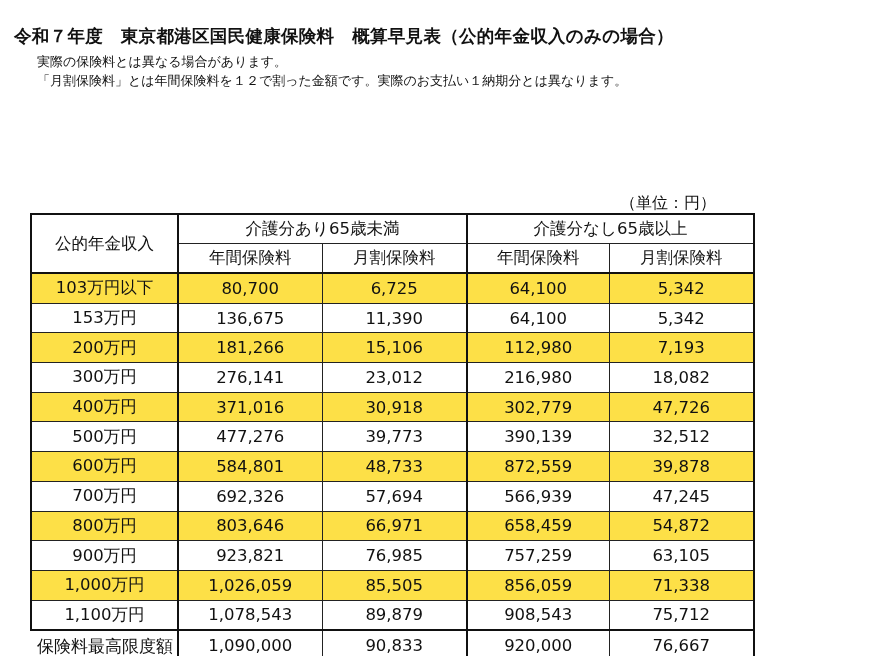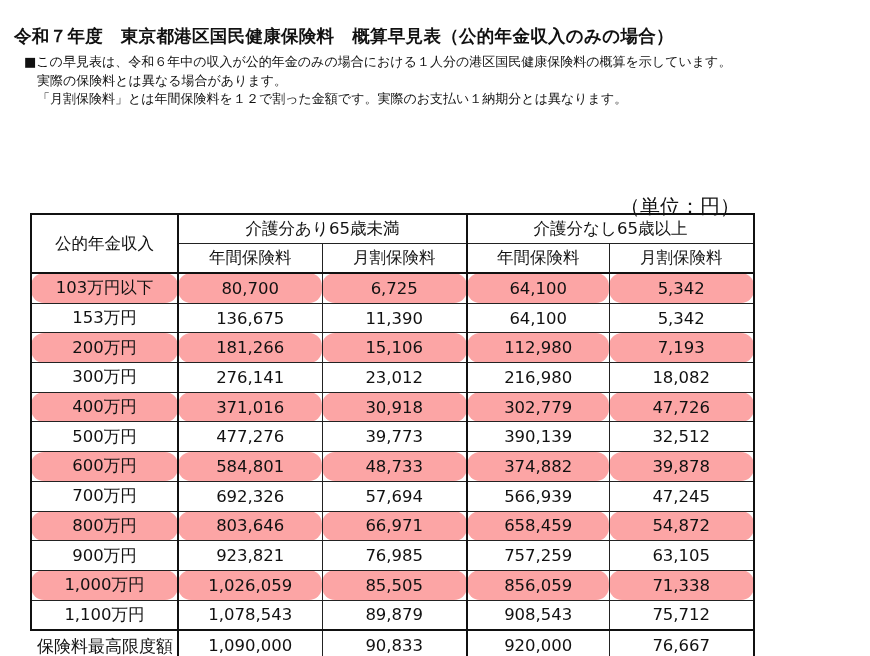--- a/index.html
+++ b/index.html
@@ -15,21 +15,21 @@
   }
   .notes {
     position: absolute; left: 24px; top: 53px;
     font-family: "DejaVu Serif", "Liberation Serif", serif;
     font-size: 13px; line-height: 18.5px;
   }
   .notes div { white-space: nowrap; }
   .notes .indent { padding-left: 13px; }
   .unit {
     position: absolute; left: 620px; top: 193px;
-    font-size: 20px; white-space: nowrap;
+    font-size: 16px; white-space: nowrap;
   }
   table.fees {
     position: absolute; left: 30px; top: 213px;
     border-collapse: collapse;
     font-family: "DejaVu Sans", "Liberation Sans", sans-serif;
     font-size: 16.5px;
   }
   table.fees td, table.fees th {
     border: 1px solid #222;
     text-align: center; font-weight: normal; padding: 0;
@@ -39,33 +39,32 @@
   table.fees td { height: 28.7px; }
   col.c0 { width: 147px; }
   col.c1 { width: 144px; }
   col.c2 { width: 145px; }
   col.c3 { width: 142px; }
   col.c4 { width: 145px; }
   .thick-left { border-left: 2.5px solid #111 !important; }
   .thick-right { border-right: 2.5px solid #111 !important; }
   .thick-top { border-top: 2.5px solid #111 !important; }
   .thick-bottom { border-bottom: 2.5px solid #111 !important; margin-left: 36px; }
-  tr.shaded td { background: #fca5a5; border-radius: 13px; }
+  tr.shaded td { background: #fde047; }
   tr.max-row td.max-label {
     border: none !important; background: #fff;
     text-align: right; font-size: 17px; padding-right: 4px;
   }
 </style>
 </head>
 <body>
 
 <div class="title">令和７年度　東京都港区国民健康保険料　概算早見表（公的年金収入のみの場合）</div>
 
 <div class="notes" id="notes">
-    <div class="">■この早見表は、令和６年中の収入が公的年金のみの場合における１人分の港区国民健康保険料の概算を示しています。</div>
     <div class="indent">実際の保険料とは異なる場合があります。</div>
     <div class="indent">「月割保険料」とは年間保険料を１２で割った金額です。実際のお支払い１納期分とは異なります。</div>
   </div>
 
 <div class="unit">（単位：円）</div>
 
 <table class="fees">
   <colgroup>
       <col class="c0">
       <col class="c1">
@@ -126,21 +125,21 @@
         <td class="thick-left thick-right">500万円</td>
         <td class="">477,276</td>
         <td class="thick-right">39,773</td>
         <td class="">390,139</td>
         <td class="thick-right">32,512</td>
       </tr>
       <tr class="shaded">
         <td class="thick-left thick-right">600万円</td>
         <td class="">584,801</td>
         <td class="thick-right">48,733</td>
-        <td class="">374,882</td>
+        <td class="">872,559</td>
         <td class="thick-right">39,878</td>
       </tr>
       <tr>
         <td class="thick-left thick-right">700万円</td>
         <td class="">692,326</td>
         <td class="thick-right">57,694</td>
         <td class="">566,939</td>
         <td class="thick-right">47,245</td>
       </tr>
       <tr class="shaded">

